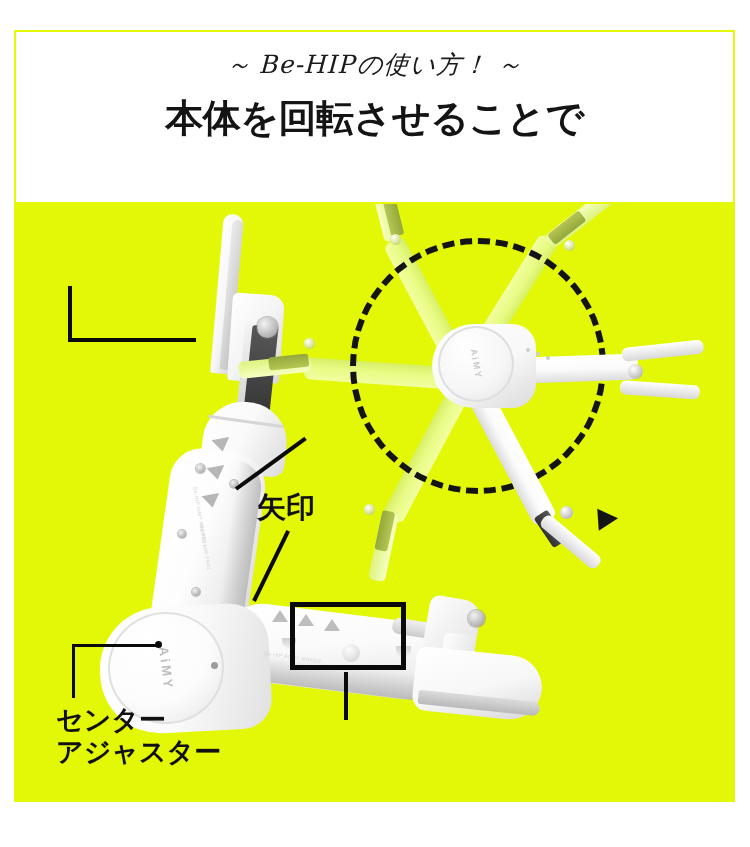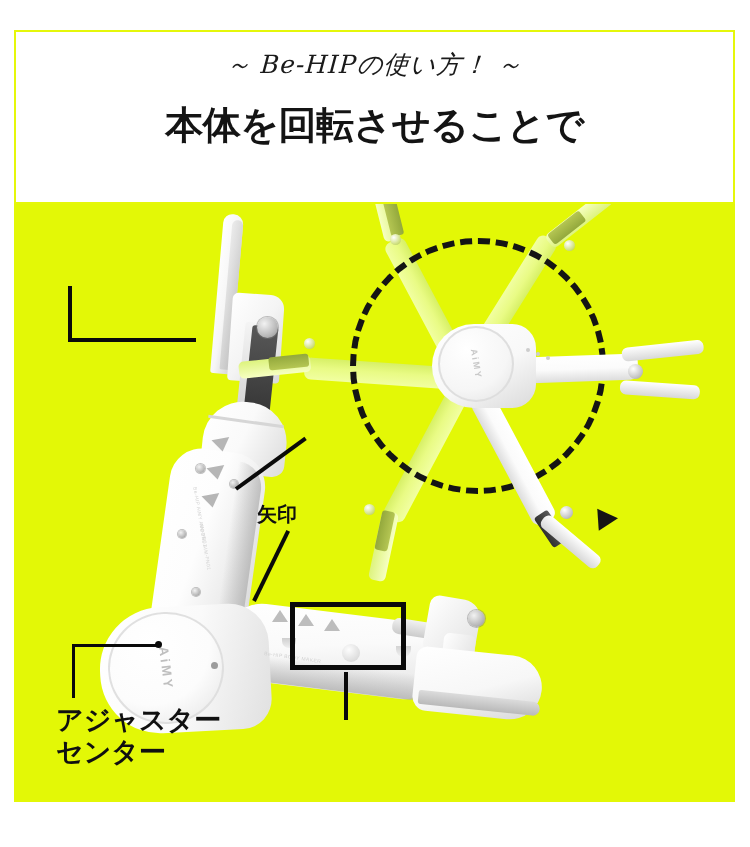--- a/index.html
+++ b/index.html
@@ -17,41 +17,41 @@
     display:flex;flex-direction:column;align-items:center;justify-content:flex-start;
     padding-top:16px;
   }
   .eyebrow{
     font-family:"DejaVu Serif",serif;
     font-size:25px;color:#1a1a1a;letter-spacing:1px;
     font-style:italic;font-weight:400;white-space:nowrap;
     transform:skewX(-4deg);
   }
   .headline{
-    margin-top:21px;text-align:center;color:#141414;
+    margin-top:14px;text-align:center;color:#141414;
     font-weight:bold;font-size:38px;line-height:1.22;
     letter-spacing:-0.5px;white-space:nowrap;
     font-family:"DejaVu Sans","Liberation Sans",sans-serif;
   }
   .headline div{display:block;}
 
   
   .lime-panel{
     position:absolute;left:14px;top:204px;width:721px;height:598px;
     background:#e3f806;overflow:hidden;
   }
 
   
   .anno{
     position:absolute;color:#101010;font-weight:bold;
     font-family:"DejaVu Sans","Liberation Sans",sans-serif;
     letter-spacing:0px;white-space:nowrap;line-height:1.18;
   }
   #label-stepper{left:40px;top:36px;font-size:30px;}
-  #label-arrow{left:243px;top:299px;font-size:20px;}
+  #label-arrow{left:243px;top:286px;font-size:29px;}
   #label-center{left:42px;top:500px;font-size:27px;}
   #label-center div{display:block;}
   #label-adjust{left:253px;top:516px;font-size:27px;}
 
   
   .lead{position:absolute;background:#0a0a0a;}
   
   #lead-stepper-v{left:54px;top:82px;width:4px;height:56px;}
   #lead-stepper-h{left:54px;top:134px;width:128px;height:4px;}
   
@@ -424,20 +424,20 @@
     <div class="lead" id="lead-center-v"></div>
     <div class="lead" id="lead-center-dot" style="border-radius:50%;"></div>
 
     <div id="adjust-box"></div>
     <div class="lead" id="lead-adjust-v"></div>
 
 
     <div class="anno" id="label-arrow">矢印</div>
 
     <div class="anno" id="label-center">
+      <div>センター</div>
       <div>アジャスター</div>
-      <div>センター</div>
     </div>
 
   </div>
 
   <div id="footer-white"></div>
 </div>
 
 </body></html>

